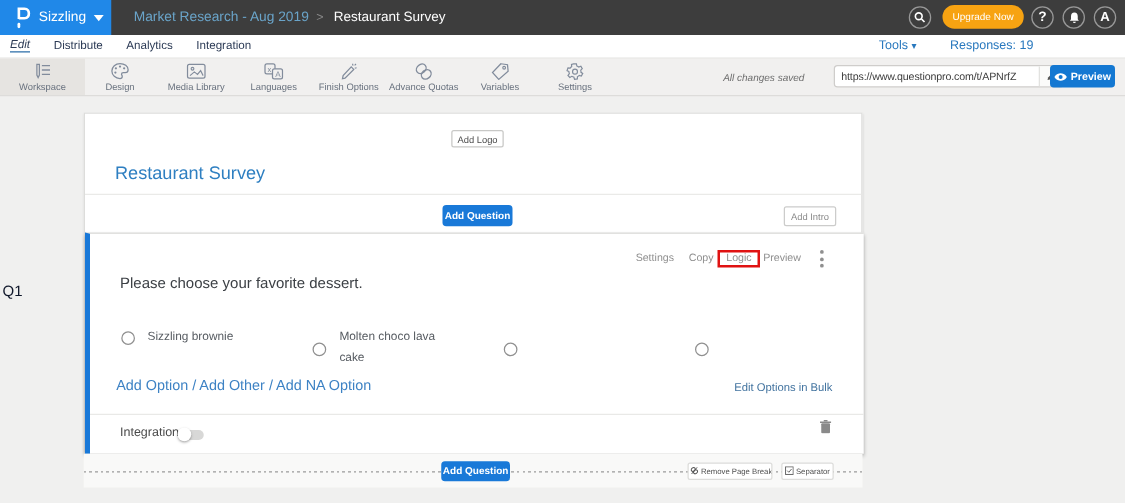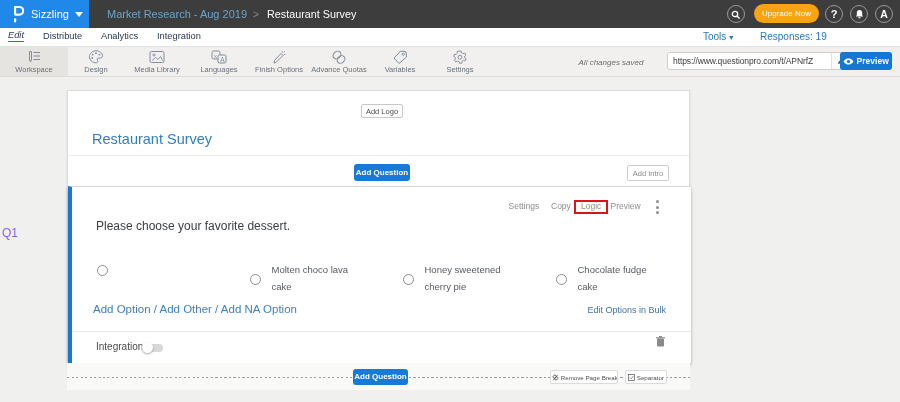--- a/index.html
+++ b/index.html
@@ -29,21 +29,21 @@
 .tool { position:absolute; top:0; width:60px; height:29px; text-align:center; }
 .tool svg { position:absolute; top:3px; left:50%; transform:translateX(-50%); }
 .tool .lbl { position:absolute; top:18px; width:100%; font-size:7.5px; color:#68717e; }
 #tool-ws { background:#e6e4e1; width:68px; }
 #saved { position:absolute; left:560px; top:0; width:102px; height:29px; line-height:31px; text-align:center; font-style:italic; font-size:8px; color:#6d6d6d; }
 #urlbox { position:absolute; left:667px; top:5px; width:184px; height:18px; background:#fff; border:1px solid #cfcdcb; border-radius:3px; font-size:8.5px; letter-spacing:-0.1px; color:#3c3c3c; line-height:16px; padding-left:5px; white-space:nowrap; overflow:hidden; }
 #pencilbox { position:absolute; right:0; top:0; width:19px; height:16px; background:#fbfbfa; border-left:1px solid #e2e2e0; text-align:center; }
 #previewbtn { position:absolute; left:840px; top:5px; width:52px; height:18px; background:#1478d2; border-radius:3px; color:#fff; font-size:8.5px; font-weight:bold; text-align:center; line-height:18px; }
 
 
-#q1 { position:absolute; left:2px; top:226px; font-size:12px; color:#8b5cf6; }
+#q1 { position:absolute; left:2px; top:226px; font-size:12px; color:#0f172a; }
 #card { position:absolute; left:67px; top:90px; width:623px; height:272px; background:#fff; border:1px solid #dddddb; box-shadow:0 1px 2px rgba(0,0,0,.12); }
 #addlogo { position:absolute; left:293px; top:13px; width:42px; height:14px; border:1px solid #c8c8c6; border-radius:2px; background:#fff; font-size:7.5px; color:#4d4d4d; text-align:center; line-height:13px; white-space:nowrap; }
 #title { position:absolute; left:24px; top:40px; font-size:14.5px; color:#2e7fc1; white-space:nowrap; }
 #hr1 { position:absolute; left:0; top:64px; width:100%; border-top:1px solid #eaeae8; }
 #addq1 { position:absolute; white-space:nowrap; left:286px; top:73px; width:56px; height:17px; background:#1979d8; border-radius:3px; color:#fff; font-size:8px; font-weight:bold; text-align:center; line-height:17px; }
 #addintro { position:absolute; left:559px; top:74px; width:42px; height:16px; border:1px solid #cccccb; border-radius:2px; background:#fff; font-size:7.5px; color:#8b8b8b; text-align:center; line-height:15px; white-space:nowrap; }
 #qblock { position:absolute; left:0px; top:95px; width:623px; height:177px; border-top:1px solid #d7d7d5; border-left:4px solid #1878d8; box-shadow:0 2px 3px rgba(0,0,0,.28); background:#fff; }
 .qctrl { position:absolute; top:13.5px; font-size:8.5px; color:#8f8f8f; }
 #logicbox { position:absolute; left:502px; top:12.5px; width:34px; height:14px; border:2px solid #e01212; }
 #logictext { position:absolute; left:509px; top:13.5px; font-size:8.5px; color:#8f8f8f; }
@@ -203,26 +203,25 @@
     <div id="logictext">Logic</div>
     <div class="qctrl" style="left:538.5px">Preview</div>
     <div id="dots">
         <div class="dot"></div>
         <div class="dot"></div>
         <div class="dot"></div>
       </div>
     <div id="qtext">Please choose your favorite dessert.</div>
 
     <div class="radio" style="left:24.5px; top:78px"></div>
+    <div class="optlbl" style="left:46px; top:73.5px; white-space:nowrap">Sizzling brownie</div>
     <div class="radio" style="left:177.5px; top:86.5px"></div>
     <div class="optlbl" style="left:199.5px; top:73.5px">Molten choco lava cake</div>
     <div class="radio" style="left:330.5px; top:86.5px"></div>
-    <div class="optlbl" style="left:352.5px; top:73.5px">Honey sweetened cherry pie</div>
     <div class="radio" style="left:483.5px; top:86.5px"></div>
-    <div class="optlbl" style="left:505.5px; top:73.5px">Chocolate fudge cake</div>
 
     <div id="optlinks">Add Option / Add Other / Add NA Option</div>
     <div id="editbulk">Edit Options in Bulk</div>
     <div id="hr2"></div>
     <div id="validation">Integration</div>
     <div id="toggle">
         <div id="knob"></div>
       </div>
     <svg class="abs" style="left:584px; top:149px" width="9" height="11" viewBox="0 0 9 11">
       <rect x="1" y="2.5" width="7" height="8" rx="0.8" fill="#8a8a8a"></rect>

